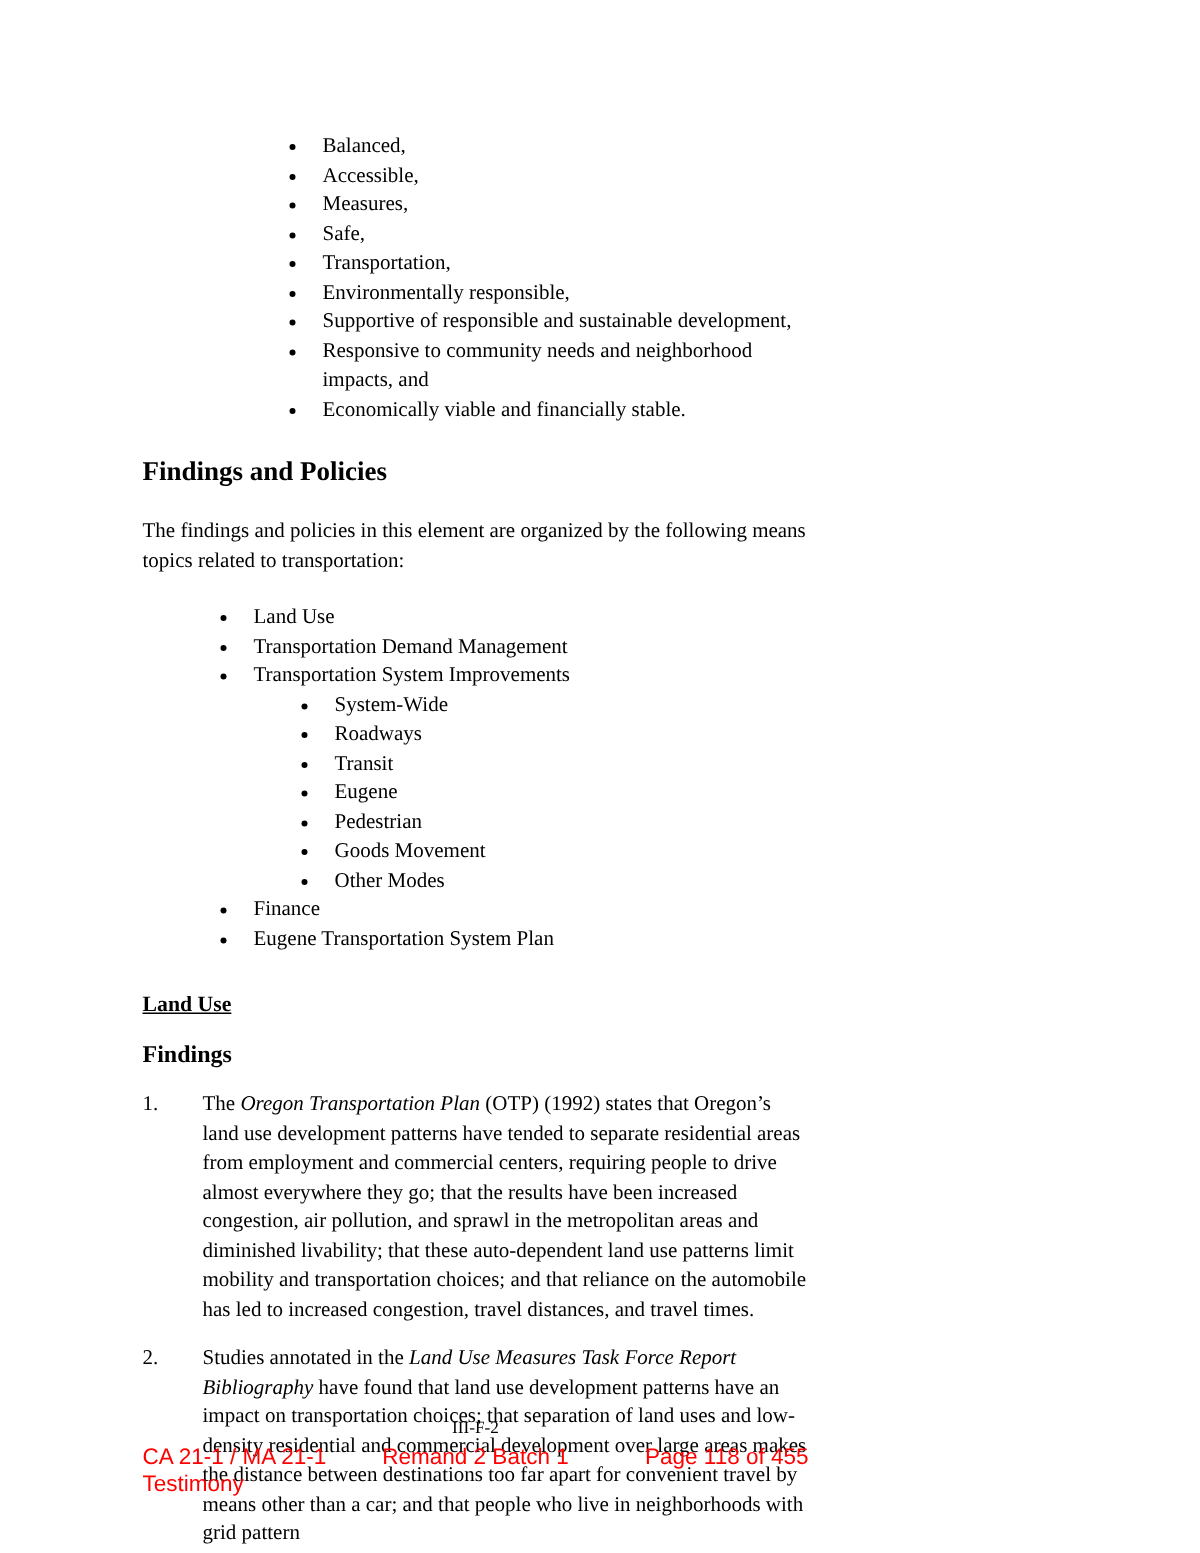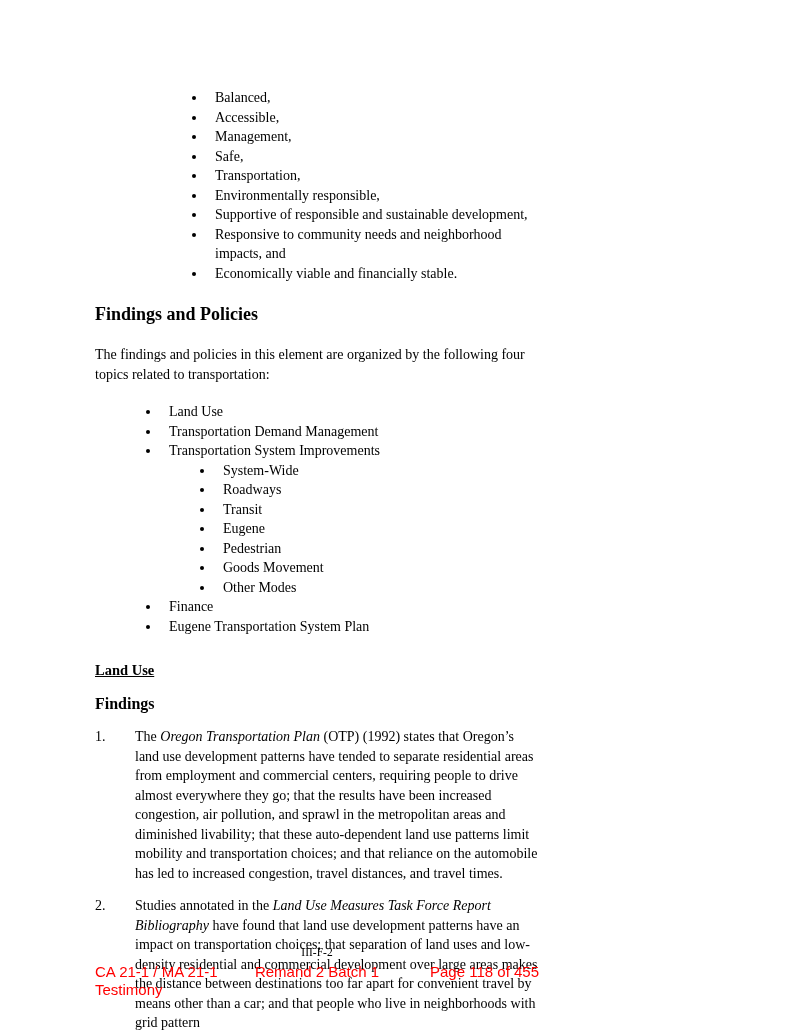--- a/index.html
+++ b/index.html
@@ -106,32 +106,32 @@
 </style>
 </head>
 <body>
 
 <div class="page">
   <div class="content">
 
     <ul class="bullet-list level-intro">
       <li>Balanced,</li>
       <li>Accessible,</li>
-      <li>Management,</li>
+      <li>Measures,</li>
       <li>Safe,</li>
       <li>Transportation,</li>
       <li>Environmentally responsible,</li>
       <li>Supportive of responsible and sustainable development,</li>
       <li>Responsive to community needs and neighborhood impacts, and</li>
       <li>Economically viable and financially stable.</li>
     </ul>
 
     <h1 class="h-major">Findings and Policies</h1>
 
-    <p class="body-paragraph">The findings and policies in this element are organized by the following four topics related to transportation:</p>
+    <p class="body-paragraph">The findings and policies in this element are organized by the following means topics related to transportation:</p>
 
     <ul class="bullet-list level-1">
       <li>Land Use</li>
       <li>Transportation Demand Management</li>
       <li>
         <span>Transportation System Improvements</span>
         <ul class="level-2">
           <li>System-Wide</li>
           <li>Roadways</li>
           <li>Transit</li>

